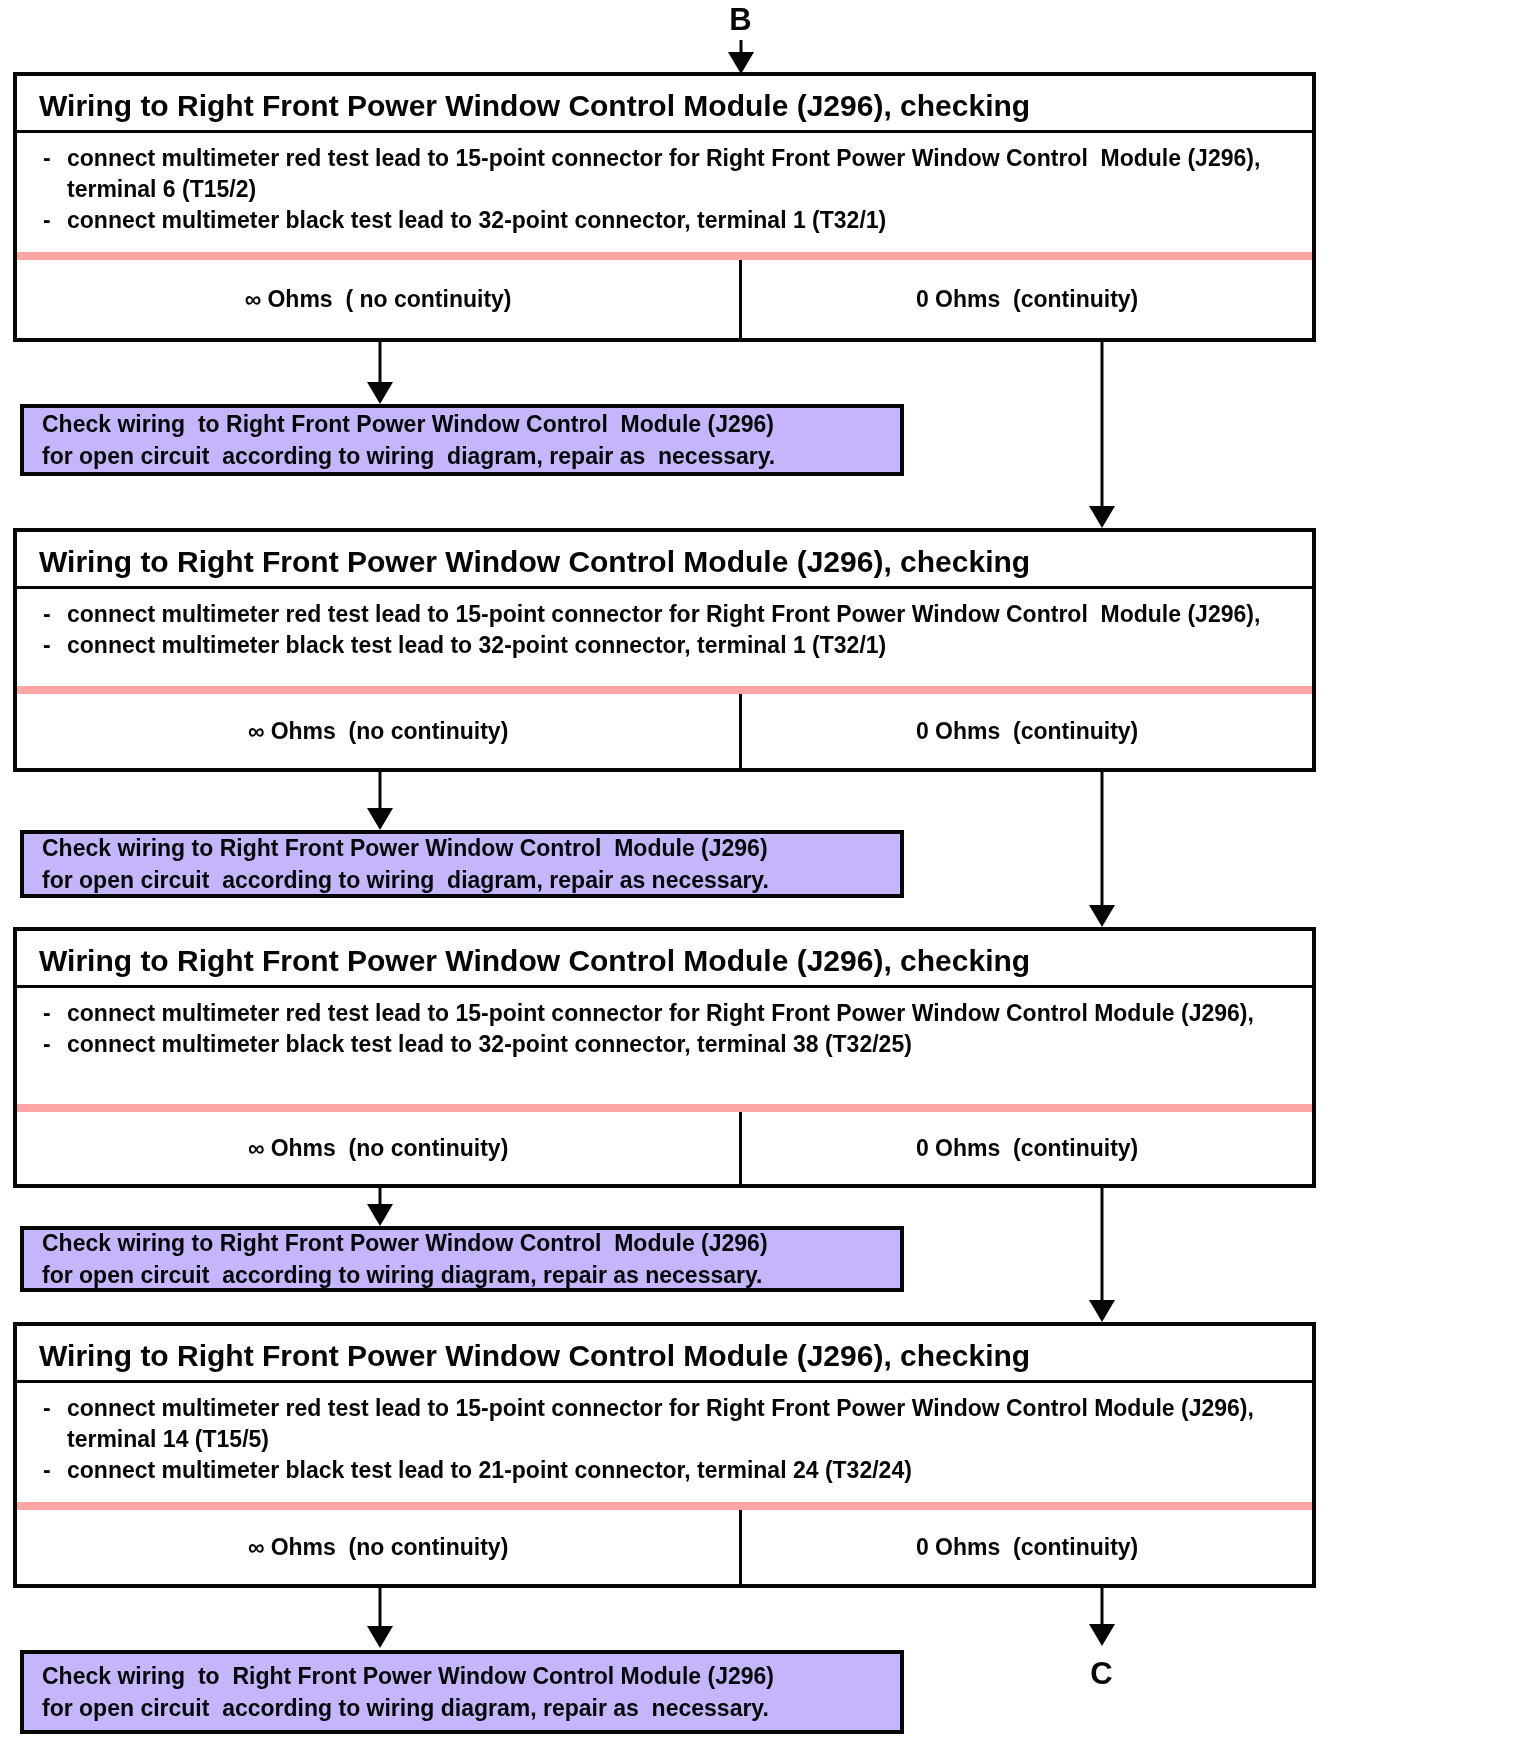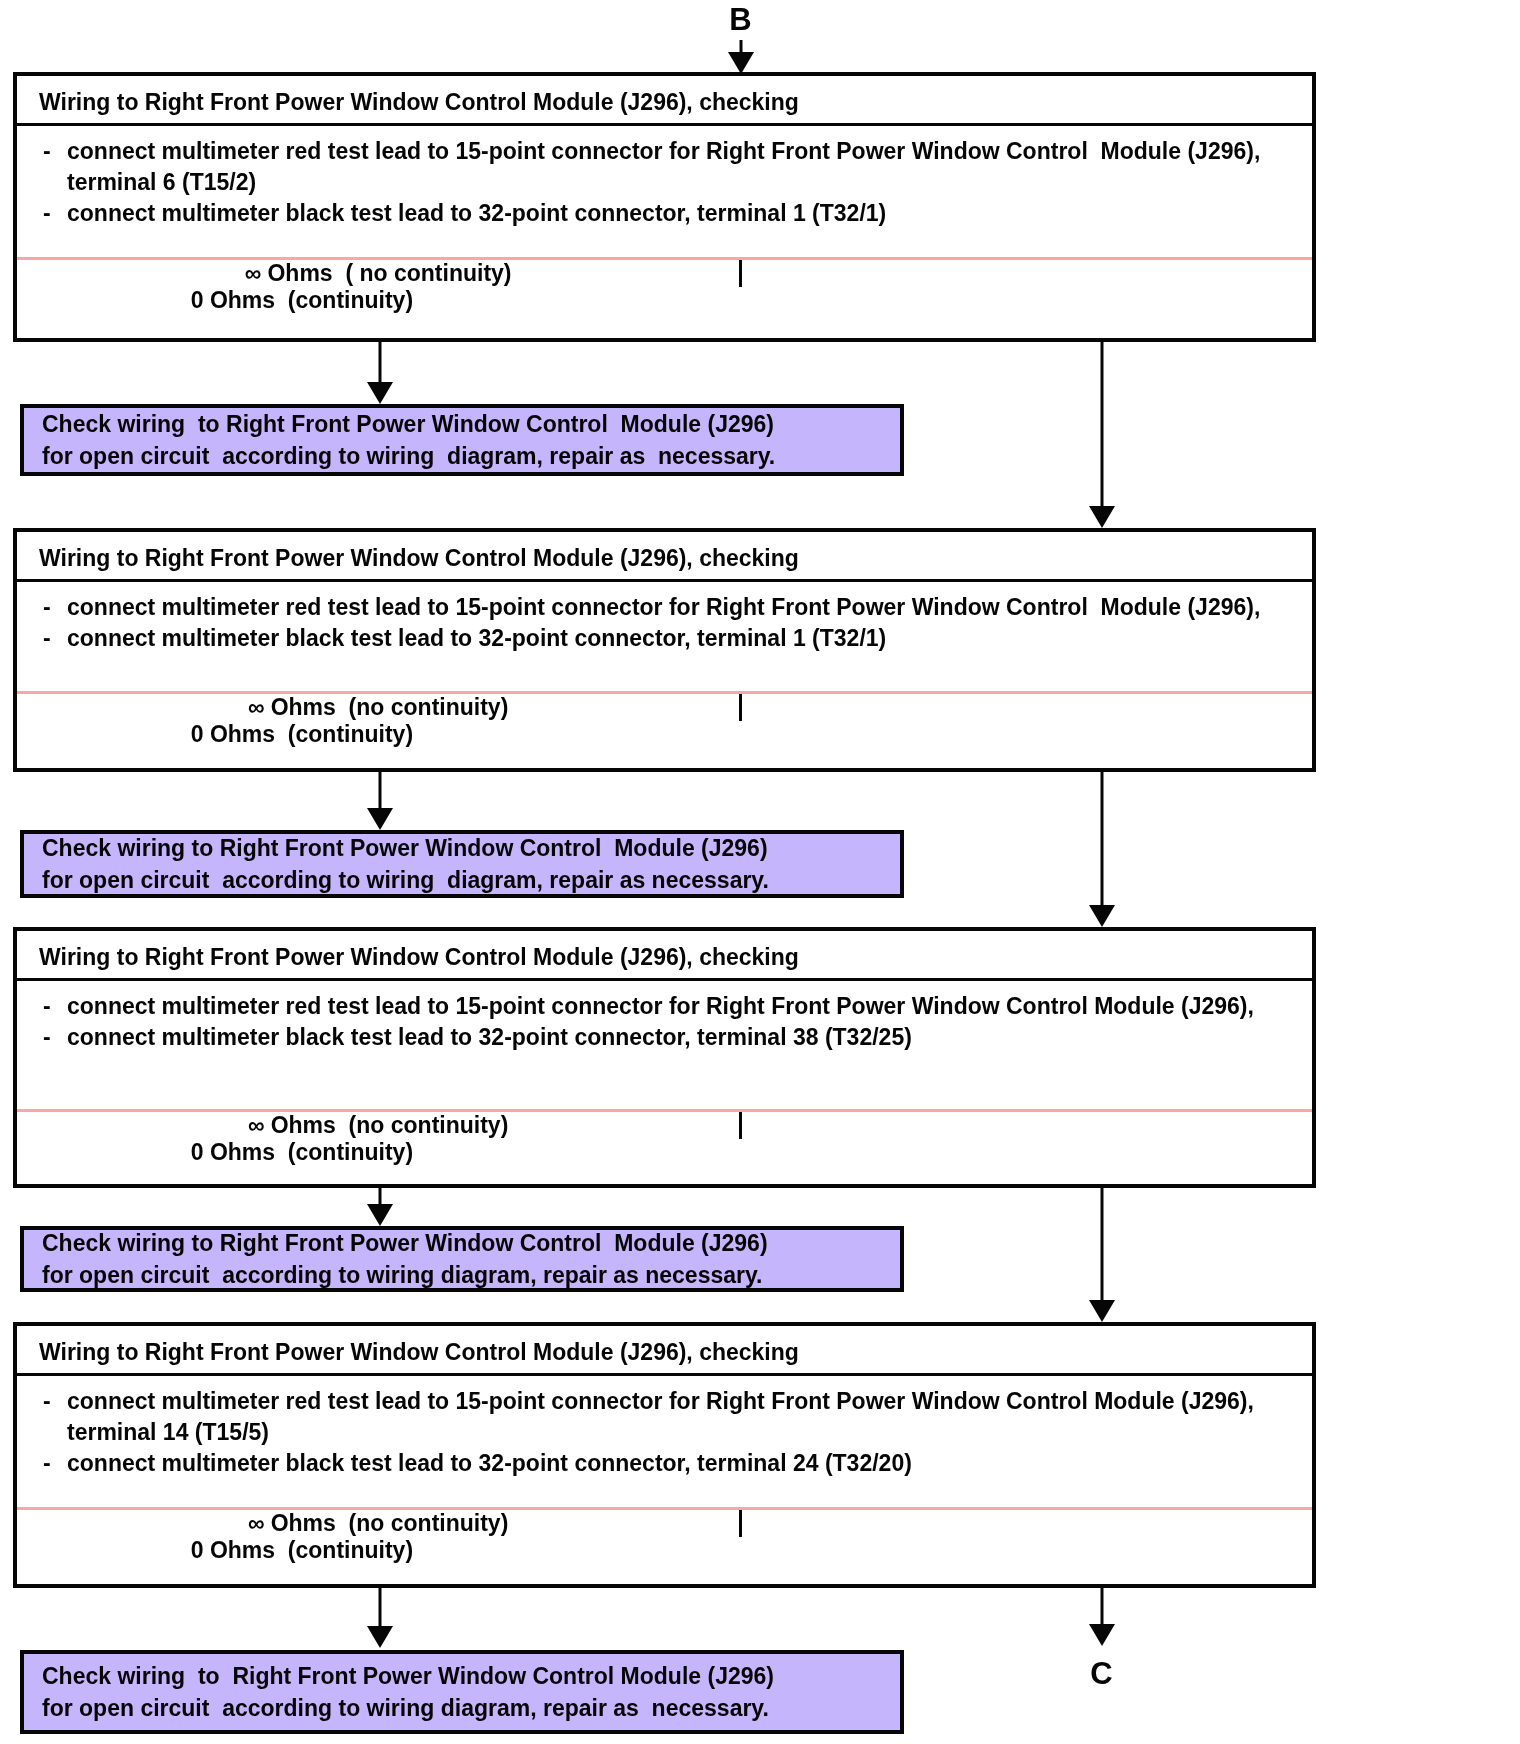--- a/index.html
+++ b/index.html
@@ -18,28 +18,28 @@
     border-left:13px solid transparent;border-right:13px solid transparent;
     border-top:22px solid #060606;
   }
   .wbox{
     position:absolute;left:13px;width:1303px;
     border:4px solid #060606;background:#fff;
     display:flex;flex-direction:column;box-sizing:border-box;
   }
   .wtitle{
     padding:13px 10px 7px 22px;border-bottom:3px solid #060606;
-    font-size:23px;font-weight:600;white-space:pre;
+    font-size:30px;font-weight:600;white-space:pre;
   }
   .wbody{flex:1 1 auto;padding:10px 10px 0 16px;overflow:hidden;}
   .bullet{display:flex;font-size:23px;font-weight:600;line-height:31px;}
   .dash{width:34px;flex:0 0 34px;padding-left:10px;box-sizing:border-box;}
   .blines{flex:1 1 auto;}
   .bl{white-space:pre;}
-  .wresults{display:flex;border-top:3px solid #fca5a5;flex-direction:column;}
+  .wresults{display:flex;border-top:8px solid #fca5a5;}
   .rcell{
     display:flex;align-items:center;justify-content:center;
     font-size:23px;font-weight:600;white-space:pre;box-sizing:border-box;
   }
   .rcell.no{width:56%;border-right:3px solid #060606;}
   .rcell.yes{width:44%;border-radius:23px;}
   .action{
     position:absolute;left:20px;width:884px;
     border:4px solid #060606;background:#c4b5fd;box-sizing:border-box;
     display:flex;flex-direction:column;justify-content:center;
@@ -159,21 +159,21 @@
       <div class="bullet">
         <span class="dash">-</span>
         <div class="blines">
           <div class="bl">connect multimeter red test lead to 15-point connector for Right Front Power Window Control Module (J296),</div>
           <div class="bl">terminal 14 (T15/5)</div>
         </div>
       </div>
       <div class="bullet">
         <span class="dash">-</span>
         <div class="blines">
-          <div class="bl">connect multimeter black test lead to 32-point connector, terminal 24 (T32/20)</div>
+          <div class="bl">connect multimeter black test lead to 21-point connector, terminal 24 (T32/24)</div>
         </div>
       </div>
     </div>
     <div class="wresults" style="height:74px;">
       <div class="rcell no">∞ Ohms  (no continuity)</div>
       <div class="rcell yes">0 Ohms  (continuity)</div>
     </div>
   </section>
 
   <div class="vline" style="left:380px;top:1588px;height:42px;"></div>

